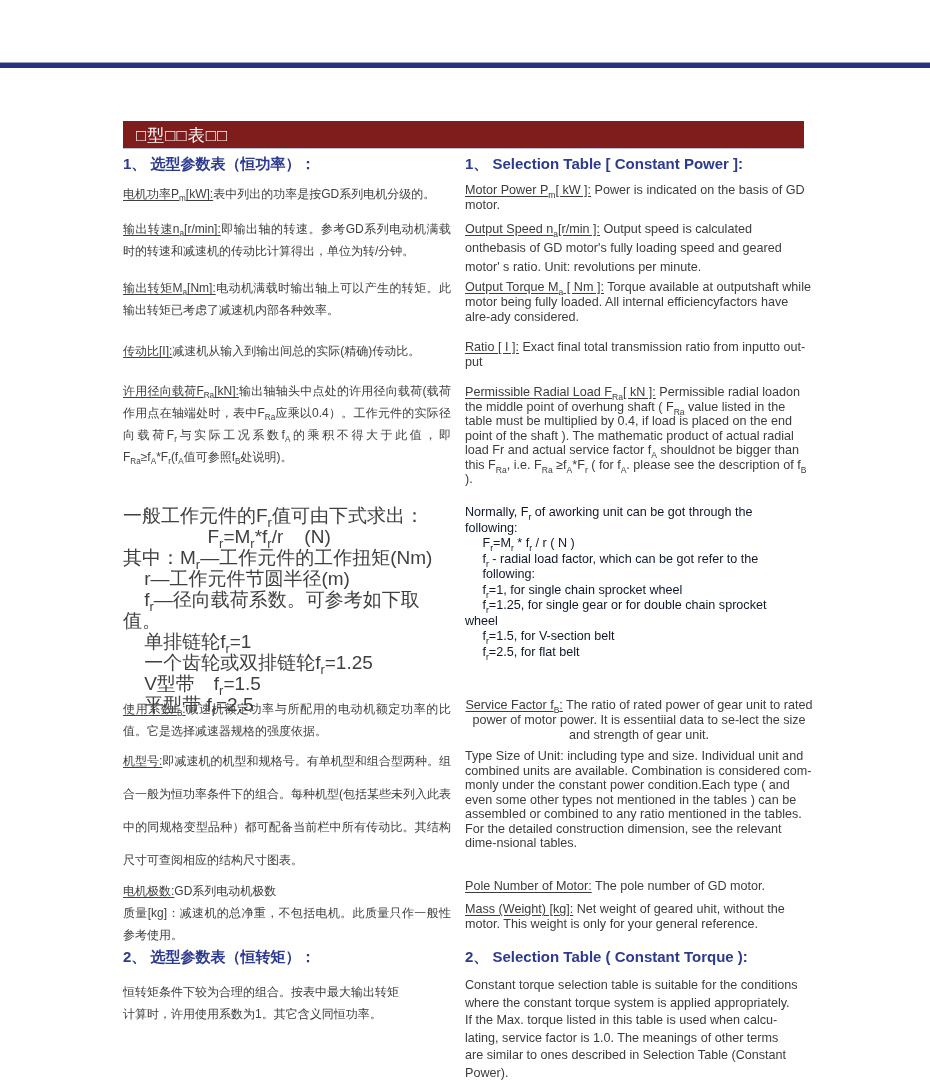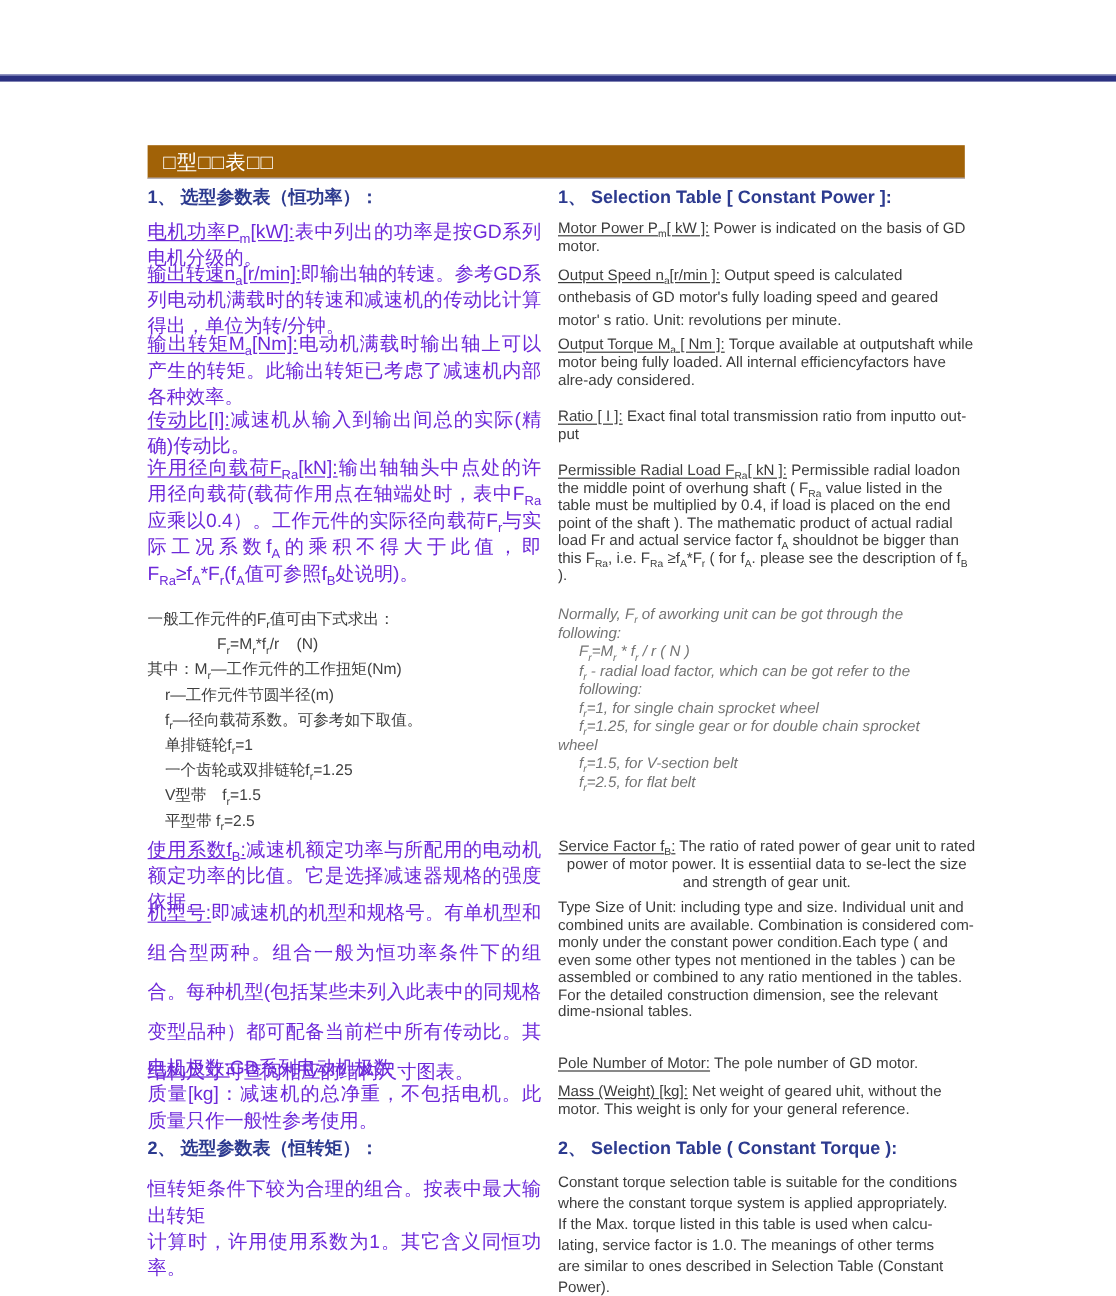--- a/index.html
+++ b/index.html
@@ -4,43 +4,43 @@
 <style>
   * { margin:0; padding:0; box-sizing:border-box; }
   html,body { width:930px; height:1080px; background:#ffffff; overflow:hidden;
               font-family:"Liberation Sans","DejaVu Sans",sans-serif; }
   .page { position:relative; width:930px; height:1080px; background:#fff; }
 
   .top-rule { position:absolute; left:0; top:62px; width:930px; height:6px;
               background:#2b3181; border-top:1px solid #9aa0c8; }
 
   .title-bar { position:absolute; left:123px; top:121px; width:681px; height:28px;
-               background:#a16207; border-bottom:1px solid #b9bdd6; }
+               background:#7f1d1d; border-bottom:1px solid #b9bdd6; }
   .title-zh { position:absolute; left:13px; top:3px; color:#ffffff; font-size:17px;
               letter-spacing:1px; white-space:nowrap; }
   .title-en { position:absolute; left:352px; top:4px; color:#ffffff; font-size:16.5px;
               white-space:nowrap; }
 
   .col { position:absolute; top:155px; }
   .col-left  { left:123px; width:328px; }
   .col-right { left:465px; width:348px; }
 
   .b { position:absolute; left:0; width:100%; }
 
   .hdr { color:#2c3a8f; font-size:15px; font-weight:bold; white-space:nowrap; }
 
-  .zh  { color:#6d28d9; font-size:16px; line-height:22px; text-align:justify; }
+  .zh  { color:#404040; font-size:12px; line-height:22px; text-align:justify; }
   .en  { color:#3c3c3c; font-size:12.6px; line-height:15px; }
 
   .u { text-decoration:underline; text-underline-offset:2px; }
 
   .pre { white-space:pre-wrap; }
 
-  .fline-zh { color:#3f3f3f; font-size:13px; line-height:21px; white-space:pre-wrap; }
-  .fline-en { color:#737373; font-size:12.6px; line-height:15.5px; white-space:pre-wrap;font-style:italic; }
+  .fline-zh { color:#3f3f3f; font-size:19px; line-height:21px; white-space:pre-wrap; }
+  .fline-en { color:#0f172a; font-size:12.6px; line-height:15.5px; white-space:pre-wrap; }
 
   .loose { line-height:33px; }
   .en-sp  { line-height:15px;text-align:center; }
   .en-last { line-height:17.6px; }
 
   sub { font-size:68%; line-height:0; }
 </style>
 </head>
 <body>
 

